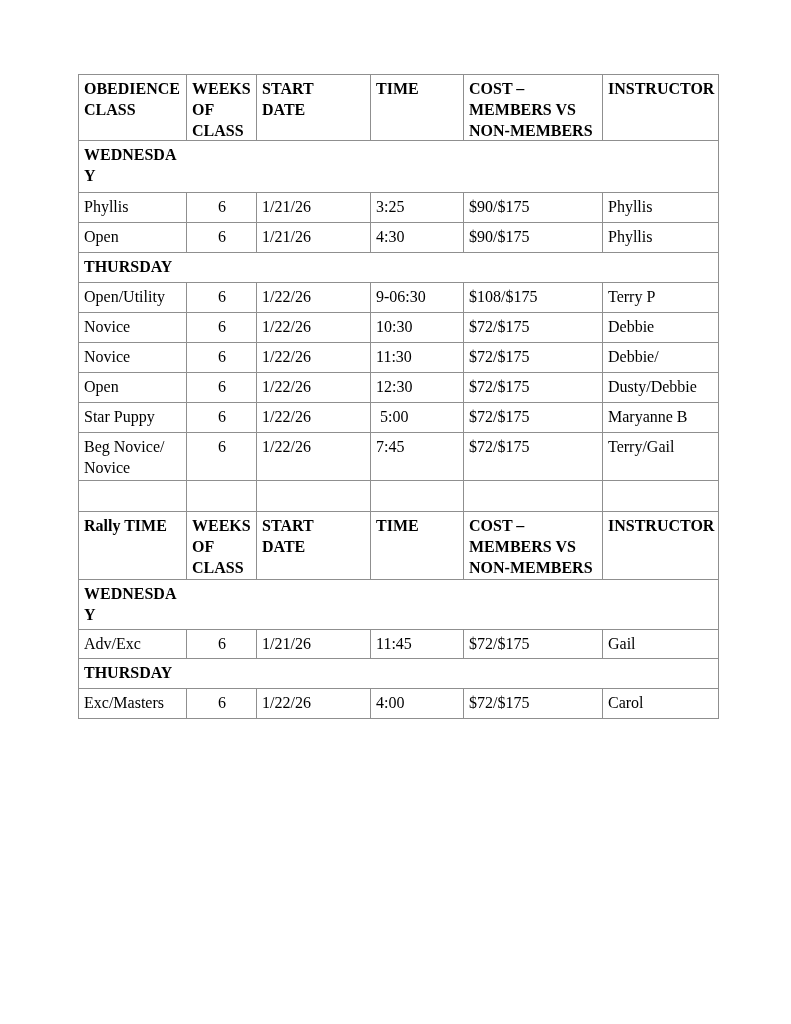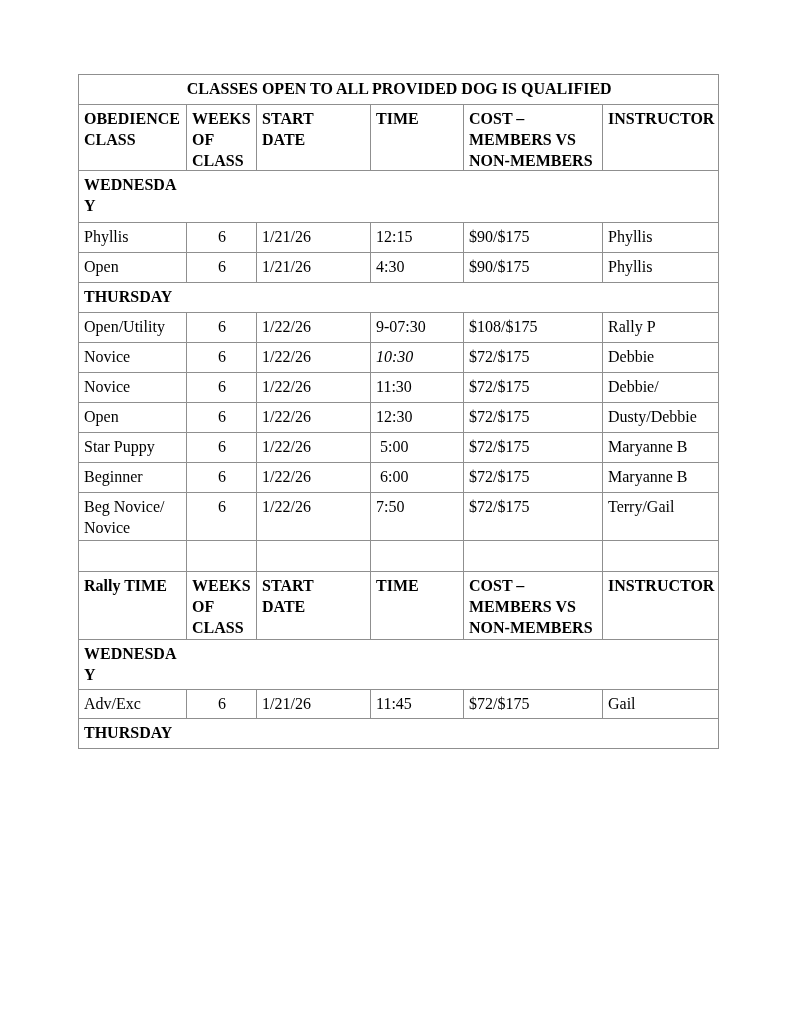--- a/index.html
+++ b/index.html
@@ -53,25 +53,20 @@
   <table class="doc-table">
     <colgroup>
         <col style="width: 108px;">
         <col style="width: 70px;">
         <col style="width: 114px;">
         <col style="width: 93px;">
         <col style="width: 139px;">
         <col style="width: 115px;">
       </colgroup>
     <tbody>
-        <tr class="kind-title">
-          <td colspan="6">
-            <div class="cell-inner" style="height: 29px;">CLASSES OPEN TO ALL PROVIDED DOG IS QUALIFIED</div>
-          </td>
-        </tr>
         <tr class="kind-header">
           <td>
             <div class="cell-inner" style="height: 65px;">OBEDIENCE
 CLASS</div>
           </td>
           <td>
             <div class="cell-inner" style="height: 65px;">WEEKS
 OF
 CLASS</div>
           </td>
@@ -101,21 +96,21 @@
           <td>
             <div class="cell-inner" style="height: 29px;">Phyllis</div>
           </td>
           <td class="center">
             <div class="cell-inner" style="height: 29px;">6</div>
           </td>
           <td>
             <div class="cell-inner" style="height: 29px;">1/21/26</div>
           </td>
           <td>
-            <div class="cell-inner" style="height: 29px;">12:15</div>
+            <div class="cell-inner" style="height: 29px;">3:25</div>
           </td>
           <td>
             <div class="cell-inner" style="height: 29px;">$90/$175</div>
           </td>
           <td>
             <div class="cell-inner" style="height: 29px;">Phyllis</div>
           </td>
         </tr>
         <tr class="kind-data">
           <td>
@@ -146,41 +141,41 @@
           <td>
             <div class="cell-inner" style="height: 29px;">Open/Utility</div>
           </td>
           <td class="center">
             <div class="cell-inner" style="height: 29px;">6</div>
           </td>
           <td>
             <div class="cell-inner" style="height: 29px;">1/22/26</div>
           </td>
           <td>
-            <div class="cell-inner" style="height: 29px;">9-07:30</div>
+            <div class="cell-inner" style="height: 29px;">9-06:30</div>
           </td>
           <td>
             <div class="cell-inner" style="height: 29px;">$108/$175</div>
           </td>
           <td>
-            <div class="cell-inner" style="height: 29px;">Rally P</div>
+            <div class="cell-inner" style="height: 29px;">Terry P</div>
           </td>
         </tr>
         <tr class="kind-data">
           <td>
             <div class="cell-inner" style="height: 29px;">Novice</div>
           </td>
           <td class="center">
             <div class="cell-inner" style="height: 29px;">6</div>
           </td>
           <td>
             <div class="cell-inner" style="height: 29px;">1/22/26</div>
           </td>
           <td>
-            <div class="cell-inner" style="height: 29px; font-style: italic;">10:30</div>
+            <div class="cell-inner" style="height: 29px;">10:30</div>
           </td>
           <td>
             <div class="cell-inner" style="height: 29px;">$72/$175</div>
           </td>
           <td>
             <div class="cell-inner" style="height: 29px;">Debbie</div>
           </td>
         </tr>
         <tr class="kind-data">
           <td>
@@ -238,51 +233,31 @@
           </td>
           <td>
             <div class="cell-inner" style="height: 29px;">$72/$175</div>
           </td>
           <td>
             <div class="cell-inner" style="height: 29px;">Maryanne B</div>
           </td>
         </tr>
         <tr class="kind-data">
           <td>
-            <div class="cell-inner" style="height: 29px;">Beginner</div>
-          </td>
-          <td class="center">
-            <div class="cell-inner" style="height: 29px;">6</div>
-          </td>
-          <td>
-            <div class="cell-inner" style="height: 29px;">1/22/26</div>
-          </td>
-          <td>
-            <div class="cell-inner" style="height: 29px;"> 6:00</div>
-          </td>
-          <td>
-            <div class="cell-inner" style="height: 29px;">$72/$175</div>
-          </td>
-          <td>
-            <div class="cell-inner" style="height: 29px;">Maryanne B</div>
-          </td>
-        </tr>
-        <tr class="kind-data">
-          <td>
             <div class="cell-inner" style="height: 47px;">Beg Novice/
 Novice</div>
           </td>
           <td class="center">
             <div class="cell-inner" style="height: 47px;">6</div>
           </td>
           <td>
             <div class="cell-inner" style="height: 47px;">1/22/26</div>
           </td>
           <td>
-            <div class="cell-inner" style="height: 47px;">7:50</div>
+            <div class="cell-inner" style="height: 47px;">7:45</div>
           </td>
           <td>
             <div class="cell-inner" style="height: 47px;">$72/$175</div>
           </td>
           <td>
             <div class="cell-inner" style="height: 47px;">Terry/Gail</div>
           </td>
         </tr>
         <tr class="kind-empty">
           <td>
@@ -351,17 +326,37 @@
           <td>
             <div class="cell-inner" style="height: 28px;">$72/$175</div>
           </td>
           <td>
             <div class="cell-inner" style="height: 28px;">Gail</div>
           </td>
         </tr>
         <tr class="kind-day">
           <td colspan="6">
             <div class="cell-inner" style="height: 29px;">THURSDAY</div>
+          </td>
+        </tr>
+        <tr class="kind-data">
+          <td>
+            <div class="cell-inner" style="height: 29px;">Exc/Masters</div>
+          </td>
+          <td class="center">
+            <div class="cell-inner" style="height: 29px;">6</div>
+          </td>
+          <td>
+            <div class="cell-inner" style="height: 29px;">1/22/26</div>
+          </td>
+          <td>
+            <div class="cell-inner" style="height: 29px;">4:00</div>
+          </td>
+          <td>
+            <div class="cell-inner" style="height: 29px;">$72/$175</div>
+          </td>
+          <td>
+            <div class="cell-inner" style="height: 29px;">Carol</div>
           </td>
         </tr>
       </tbody>
   </table>
 </div>
 
 </body></html>

